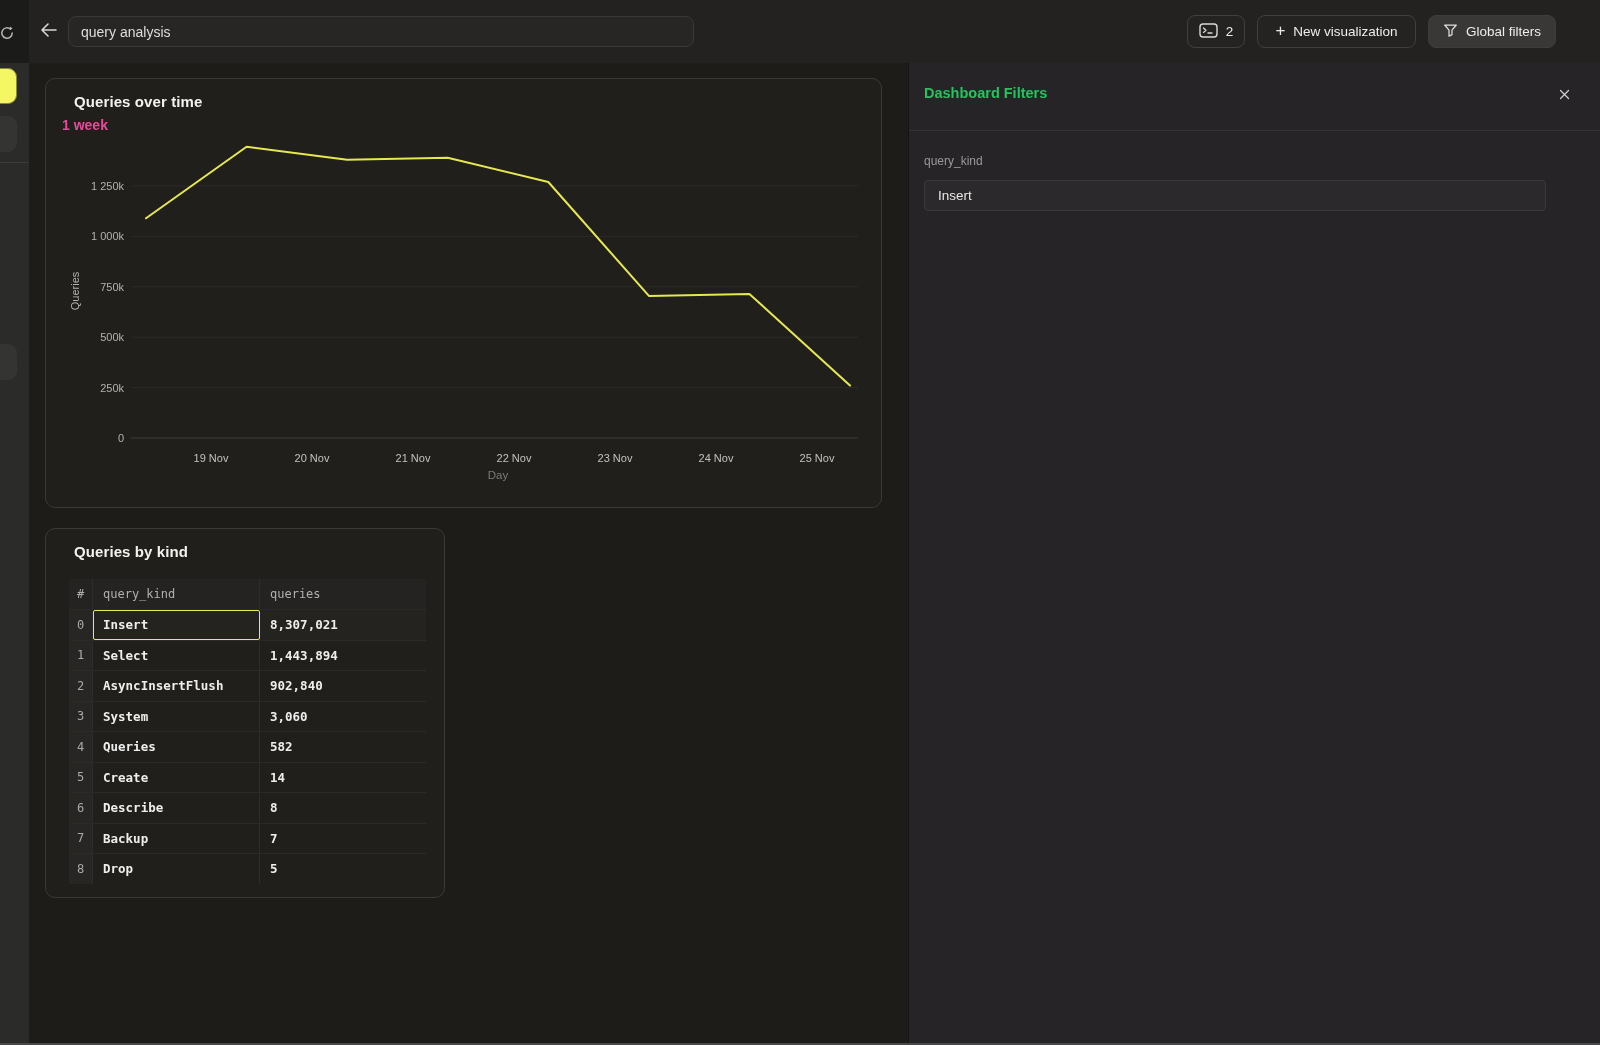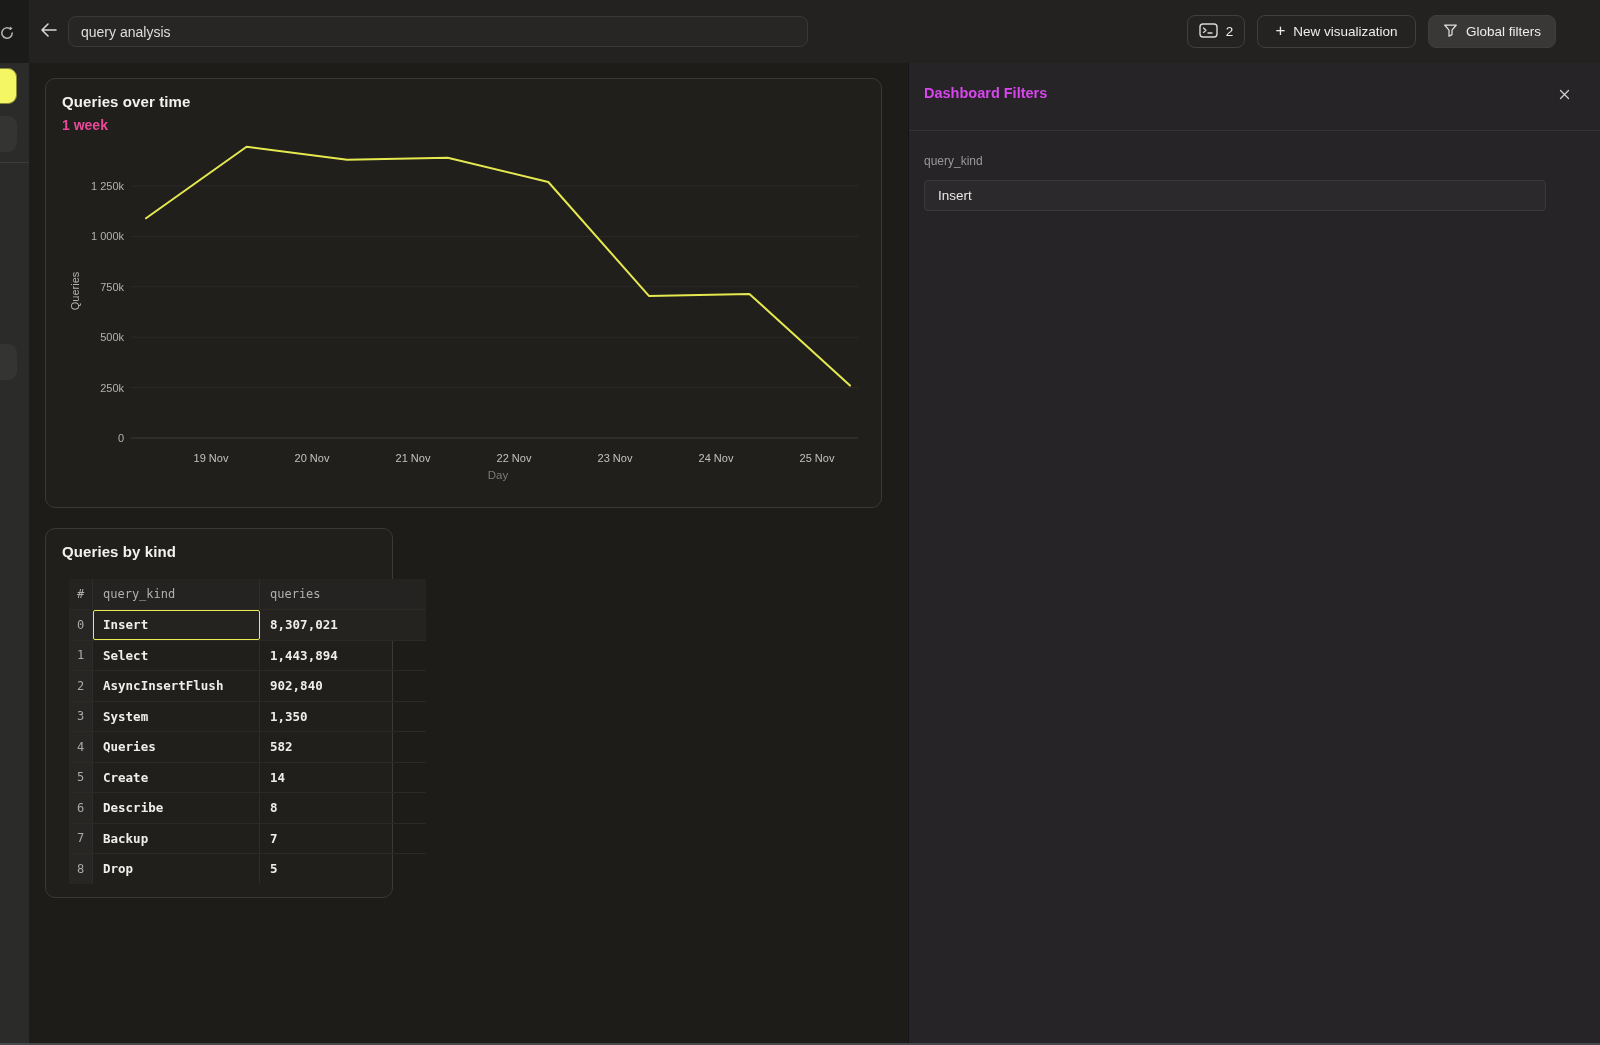--- a/index.html
+++ b/index.html
@@ -4,60 +4,60 @@
 <style>
   * { margin:0; padding:0; box-sizing:border-box; }
   html,body { width:1600px; height:1045px; background:#262426; font-family:"Liberation Sans", sans-serif; }
   .app { position:relative; width:1600px; height:1045px; overflow:hidden; background:#262426; }
 
   
   .topbar { position:absolute; left:0; top:0; width:1600px; height:63px; background:#232220; z-index:5; }
   .topbar-notch { position:absolute; left:0; top:0; width:29px; height:63px; background:#1b1b19; }
   .refresh-wrap { position:absolute; left:-3px; top:23px; width:20px; height:20px; color:#b4b4b2; }
   .back-btn { position:absolute; left:38px; top:21px; width:22px; height:20px; background:none; border:none; cursor:pointer; }
-  .title-input { position:absolute; left:68px; top:16px; width:740px; height:31px; background:#272624; border:1px solid #3a3937; border-radius:8px; color:#dededc; font-size:14px; padding:0 12px; font-family:"Liberation Sans", sans-serif; outline:none; }
+  .title-input { position:absolute; left:68px; top:16px; width:626px; height:31px; background:#272624; border:1px solid #3a3937; border-radius:8px; color:#dededc; font-size:14px; padding:0 12px; font-family:"Liberation Sans", sans-serif; outline:none; }
   .topbar-right { position:absolute; right:44px; top:15px; display:flex; gap:12px; }
   .btn { display:flex; align-items:center; justify-content:center; gap:8px; height:33px; border-radius:8px; border:1px solid #403f3d; background:#242321; color:#ededeb; font-size:13.5px; font-family:"Liberation Sans", sans-serif; cursor:pointer; }
   .btn-console { width:58px; }
   .btn-newvis { width:159px; }
   .btn-global { width:128px; background:#393837; border-color:#3e3d3b;text-align:right; }
   .plus-glyph { font-size:17px; font-weight:400; color:#e8e8e6; margin-top:-2px; }
 
   
   .left-strip { position:absolute; left:0; top:63px; width:29px; height:982px; background:#2b2b29; z-index:4; }
   .strip-item { position:absolute; left:-18px; width:35px; height:36px; border-radius:9px; background:#343432; cursor:pointer; }
   .strip-item.active { background:#f5f664; border:1px solid #8a8a3a; }
   .strip-divider { position:absolute; left:0; width:29px; height:1px; background:#3c3c3a; }
 
   
   .main { position:absolute; left:29px; top:63px; width:879px; height:982px; background:#1d1c19; }
   .card { position:absolute; background:#201f1c; border:1px solid #3a3936; border-radius:10px; }
   .chart-card { left:16px; top:15px; width:837px; height:430px; }
-  .card-title { position:absolute; left:16px; top:14px; font-size:15px; font-weight:bold; color:#f2f2f0; letter-spacing:.1px; }
+  .card-title { position:absolute; left:28px; top:14px; font-size:15px; font-weight:bold; color:#f2f2f0; letter-spacing:.1px; }
   .card-subtitle { position:absolute; left:16px; top:38px; font-size:14px; font-weight:bold; color:#ec4899; }
   .chart-svg { position:absolute; left:0; top:0; }
 
   
-  .table-card { left:16px; top:465px; width:348px; height:370px; }
+  .table-card { left:16px; top:465px; width:400px; height:370px; }
   .qtable { position:absolute; left:23px; top:50px; width:357px; font-family:"DejaVu Sans Mono", monospace; }
   .qrow { display:grid; grid-template-columns:24px 167px 166px; height:30.5px; border-top:1px solid #2b2a27; }
   .qrow.qhead { height:30px; border-top:none; background:#242321; }
   .qrow.sel { background:#242320; }
   .qcell { display:flex; align-items:center; font-size:12px; border-right:1px solid #2e2d2a; overflow:hidden; white-space:nowrap; }
   .qcell:last-child { border-right:none; }
   .qcell.cidx { justify-content:center; background:#272624; color:#a9a9a7; }
   .qhead .qcell { color:#b0b0ae; background:#242321; }
   .qhead .cidx { justify-content:center; }
   .qcell.ckind, .qcell.cval { padding-left:10px; color:#eeeeec; font-weight:bold; font-size:12.5px; cursor:pointer; }
   .qcell.selected { outline:1.5px solid #e9eb52; outline-offset:-1.5px; border-radius:2px; }
 
   
   .filters-panel { position:absolute; left:908px; top:63px; width:692px; height:982px; background:#262426; border-left:1px solid #161416; }
   .panel-head { position:absolute; left:0; top:0; width:100%; height:68px; border-bottom:1px solid #343234; }
-  .panel-title { position:absolute; left:15px; top:22px; font-size:14.5px; font-weight:bold; color:#d946ef; }
+  .panel-title { position:absolute; left:15px; top:22px; font-size:14.5px; font-weight:bold; color:#22c55e; }
   .panel-close { position:absolute; right:28px; top:24px; width:16px; height:16px; background:none; border:none; cursor:pointer; color:#cfcfcd; }
   .filter-label { position:absolute; left:15px; top:91px; font-size:12px; color:#9a989b; }
   .filter-input { position:absolute; left:15px; top:117px; width:622px; height:31px; background:#2b292b; border:1px solid #3b393b; border-radius:4px; color:#e8e8e6; font-size:13.5px; padding:0 13px; font-family:"Liberation Sans", sans-serif; outline:none; }
 
   .bottom-edge { position:absolute; left:0; bottom:0; width:1600px; height:2.5px; background:#48484a; z-index:9; }
 </style>
 </head>
 <body>
 
 <div class="app">
@@ -162,21 +162,21 @@
             <div class="qcell cval">1,443,894</div>
           </div>
           <div class="qrow ">
             <div class="qcell cidx">2</div>
             <div class="qcell ckind">AsyncInsertFlush</div>
             <div class="qcell cval">902,840</div>
           </div>
           <div class="qrow ">
             <div class="qcell cidx">3</div>
             <div class="qcell ckind">System</div>
-            <div class="qcell cval">1,350</div>
+            <div class="qcell cval">3,060</div>
           </div>
           <div class="qrow ">
             <div class="qcell cidx">4</div>
             <div class="qcell ckind">Queries</div>
             <div class="qcell cval">582</div>
           </div>
           <div class="qrow ">
             <div class="qcell cidx">5</div>
             <div class="qcell ckind">Create</div>
             <div class="qcell cval">14</div>

